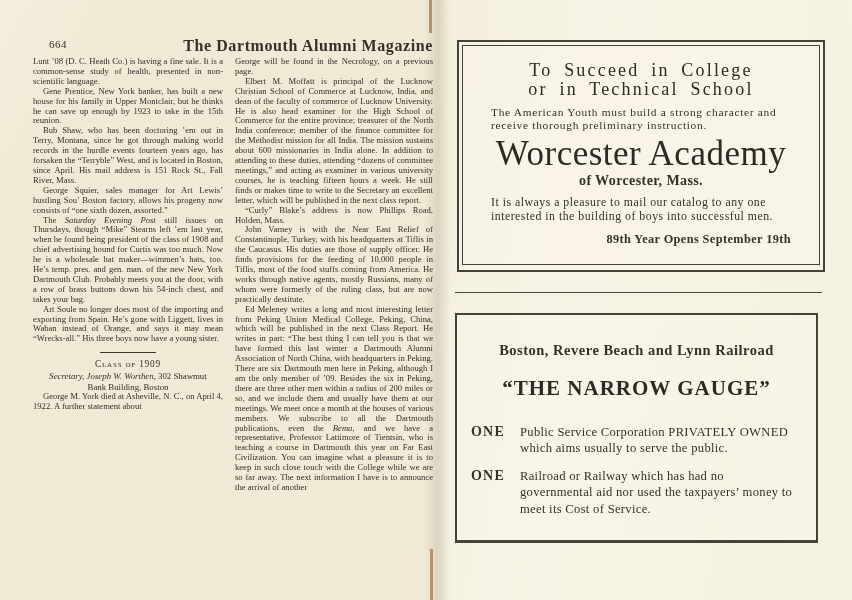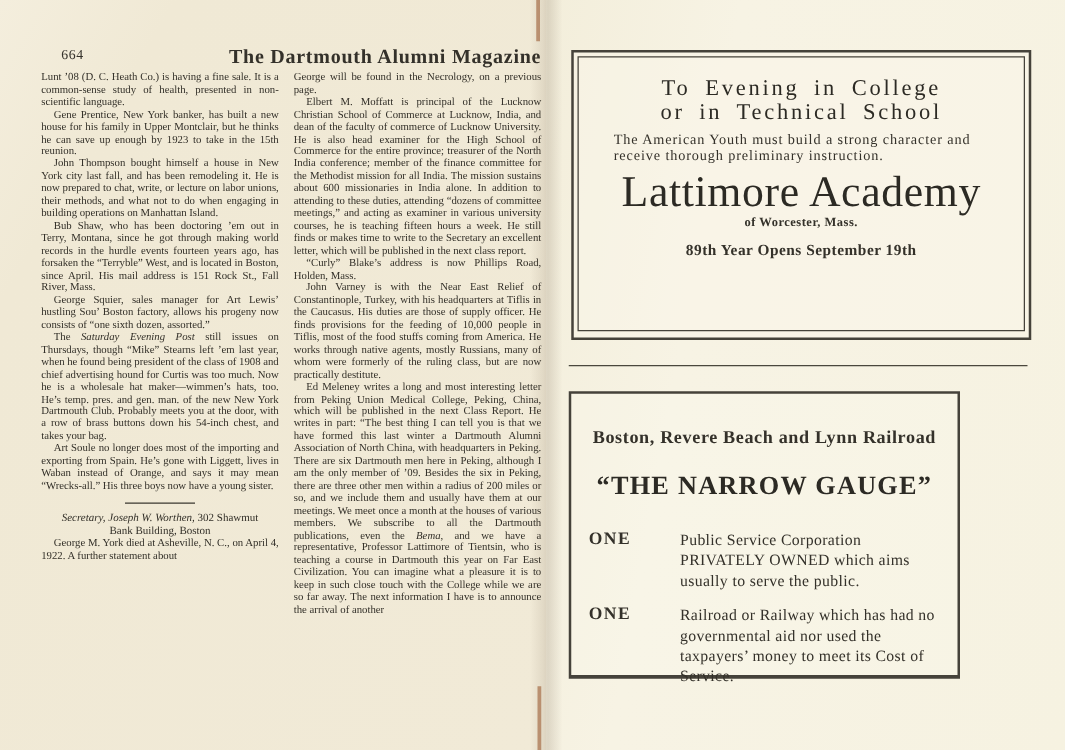--- a/index.html
+++ b/index.html
@@ -54,77 +54,78 @@
     position:absolute;left:20px;top:40px;width:368px;height:232px;
     border:2px solid #45423a;background:rgba(250,247,236,.45);box-sizing:border-box;
   }
   #worcester-inner{
     border:1px solid #45423a;margin:3px;height:calc(100% - 8px);box-sizing:border-box;
     text-align:center;padding:15px 28px 0;
   }
   #worcester-title{font-size:18px;line-height:19px;letter-spacing:2.2px;word-spacing:5px;margin:0;color:#2c2a24;font-weight:normal;}
   #worcester-lead{font-size:11.4px;line-height:12.6px;letter-spacing:.7px;text-align:left;margin:7px 0 0;}
   #academy-name{font-size:35px;line-height:36px;margin:5px 0 0;font-weight:normal;letter-spacing:.5px;color:#2c2a24;}
-  #academy-location{font-size:10px;font-weight:bold;margin:1px 0 0;letter-spacing:.4px;}
+  #academy-location{font-size:14px;font-weight:bold;margin:1px 0 0;letter-spacing:.4px;}
   .worcester-body{font-size:11.8px;line-height:13.4px;letter-spacing:.5px;text-align:left;margin:7px 0 0;}
-  #worcester-footer{font-size:12.3px;font-weight:bold;margin:9px 0 0;letter-spacing:.4px;}
+  #worcester-footer{font-size:12.3px;font-weight:bold;margin:9px 0 0;letter-spacing:.4px;text-align:right;}
 
   #ads-divider-rule{position:absolute;left:18px;top:292px;width:367px;height:0;border-top:1.5px solid #4a473d;}
 
   #narrow-gauge-ad{
-    position:absolute;left:18px;top:313px;width:313px;height:230px;
+    position:absolute;left:18px;top:313px;width:363px;height:230px;
     border:2px solid #45423a;border-bottom-width:3px;background:rgba(250,247,236,.4);
     box-sizing:border-box;padding-top:27px;
   }
   #railroad-name{text-align:center;font-size:14.5px;font-weight:bold;margin:0;letter-spacing:.5px;}
   #narrow-gauge-slogan{text-align:center;font-size:21px;font-weight:bold;margin:17px 16px 0;letter-spacing:1px;color:#2c2a24;}
-  .one-item{display:flex;margin:0 18px 0 14px;text-align:left;gap:24px;}
+  .one-item{display:flex;margin:0 18px 0 14px;text-align:left;}
   .one-item.first{margin-top:23px;}
   .one-item.second{margin-top:11px;}
   .one-label{flex:0 0 40px;margin-right:9px;font-size:14px;font-weight:bold;letter-spacing:1.2px;line-height:16px;}
   .one-text{flex:1;font-size:12.6px;line-height:16.4px;letter-spacing:.3px;}
 </style>
 </head>
 <body>
 
 <div class="page" id="left-page">
   <div id="page-number">664</div>
   <div id="magazine-title">The Dartmouth Alumni Magazine</div>
 
   <div class="col" id="column-1">
     <p class="para">Lunt ’08 (D. C. Heath Co.) is having a fine sale. It is a common-sense study of health, presented in non-scientific language.</p>
     <p class="para ind">Gene Prentice, New York banker, has built a new house for his family in Upper Montclair, but he thinks he can save up enough by 1923 to take in the 15th reunion.</p>
-    <p class="para ind">John Thompson bought himself a house in New York city last fall, and has been remodeling it. He is now prepared to chat, write, or lecture on labor unions, their methods, and what not to do when engaging in building operations on Manhattan Island.</p>
     <p class="para ind">Bub Shaw, who has been doctoring ’em out in Terry, Montana, since he got through making world records in the hurdle events fourteen years ago, has forsaken the “Terryble” West, and is located in Boston, since April. His mail address is 151 Rock St., Fall River, Mass.</p>
     <p class="para ind">George Squier, sales manager for Art Lewis’ hustling Sou’ Boston factory, allows his progeny now consists of “one sixth dozen, assorted.”</p>
     <p class="para ind"><span>The </span><i>Saturday Evening Post</i><span> still issues on Thursdays, though “Mike” Stearns left ’em last year, when he found being president of the class of 1908 and chief advertising hound for Curtis was too much. Now he is a wholesale hat maker—wimmen’s hats, too. He’s temp. pres. and gen. man. of the new New York Dartmouth Club. Probably meets you at the door, with a row of brass buttons down his 54-inch chest, and takes your bag.</span></p>
     <p class="para ind">Art Soule no longer does most of the importing and exporting from Spain. He’s gone with Liggett, lives in Waban instead of Orange, and says it may mean “Wrecks-all.” His three boys now have a young sister.</p>
 
     <hr id="class-divider">
+    <h4 id="class-heading">Class of 1909</h4>
     <p class="para" id="secretary-line"><i>Secretary, Joseph W. Worthen,</i><span> 302 Shawmut</span><span class="l2">Bank Building, Boston</span></p>
     <p class="para ind">George M. York died at Asheville, N. C., on April 4, 1922. A further statement about</p>
   </div>
 
   <div class="col" id="column-2">
     <p class="para">George will be found in the Necrology, on a previous page.</p>
     <p class="para ind">Elbert M. Moffatt is principal of the Lucknow Christian School of Commerce at Lucknow, India, and dean of the faculty of commerce of Lucknow University. He is also head examiner for the High School of Commerce for the entire province; treasurer of the North India conference; member of the finance committee for the Methodist mission for all India. The mission sustains about 600 missionaries in India alone. In addition to attending to these duties, attending “dozens of committee meetings,” and acting as examiner in various university courses, he is teaching fifteen hours a week. He still finds or makes time to write to the Secretary an excellent letter, which will be published in the next class report.</p>
     <p class="para ind">“Curly” Blake’s address is now Phillips Road, Holden, Mass.</p>
     <p class="para ind">John Varney is with the Near East Relief of Constantinople, Turkey, with his headquarters at Tiflis in the Caucasus. His duties are those of supply officer. He finds provisions for the feeding of 10,000 people in Tiflis, most of the food stuffs coming from America. He works through native agents, mostly Russians, many of whom were formerly of the ruling class, but are now practically destitute.</p>
     <p class="para ind"><span>Ed Meleney writes a long and most interesting letter from Peking Union Medical College, Peking, China, which will be published in the next Class Report. He writes in part: “The best thing I can tell you is that we have formed this last winter a Dartmouth Alumni Association of North China, with headquarters in Peking. There are six Dartmouth men here in Peking, although I am the only member of ’09. Besides the six in Peking, there are three other men within a radius of 200 miles or so, and we include them and usually have them at our meetings. We meet once a month at the houses of various members. We subscribe to all the Dartmouth publications, even the </span><i>Bema</i><span>, and we have a representative, Professor Lattimore of Tientsin, who is teaching a course in Dartmouth this year on Far East Civilization. You can imagine what a pleasure it is to keep in such close touch with the College while we are so far away. The next information I have is to announce the arrival of another</span></p>
   </div>
 </div>
 
 <div class="page" id="right-page">
 
   <div id="worcester-ad">
     <div id="worcester-inner">
-      <h2 id="worcester-title"><span>To Evening in College</span><br><span>or in Technical School</span></h2>
+      <h2 id="worcester-title"><span>To Succeed in College</span><br><span>or in Technical School</span></h2>
       <p id="worcester-lead">The American Youth must build a strong character and receive thorough preliminary instruction.</p>
-      <h1 id="academy-name">Lattimore Academy</h1>
+      <h1 id="academy-name">Worcester Academy</h1>
       <div id="academy-location">of Worcester, Mass.</div>
+      <p class="worcester-body">It is always a pleasure to mail our catalog to any one interested in the building of boys into successful men.</p>
       <div id="worcester-footer">89th Year Opens September 19th</div>
     </div>
   </div>
 
   <div id="ads-divider-rule"></div>
 
   <div id="narrow-gauge-ad">
     <h3 id="railroad-name">Boston, Revere Beach and Lynn Railroad</h3>
     <h2 id="narrow-gauge-slogan">“THE NARROW GAUGE”</h2>
     <div class="one-item first">

